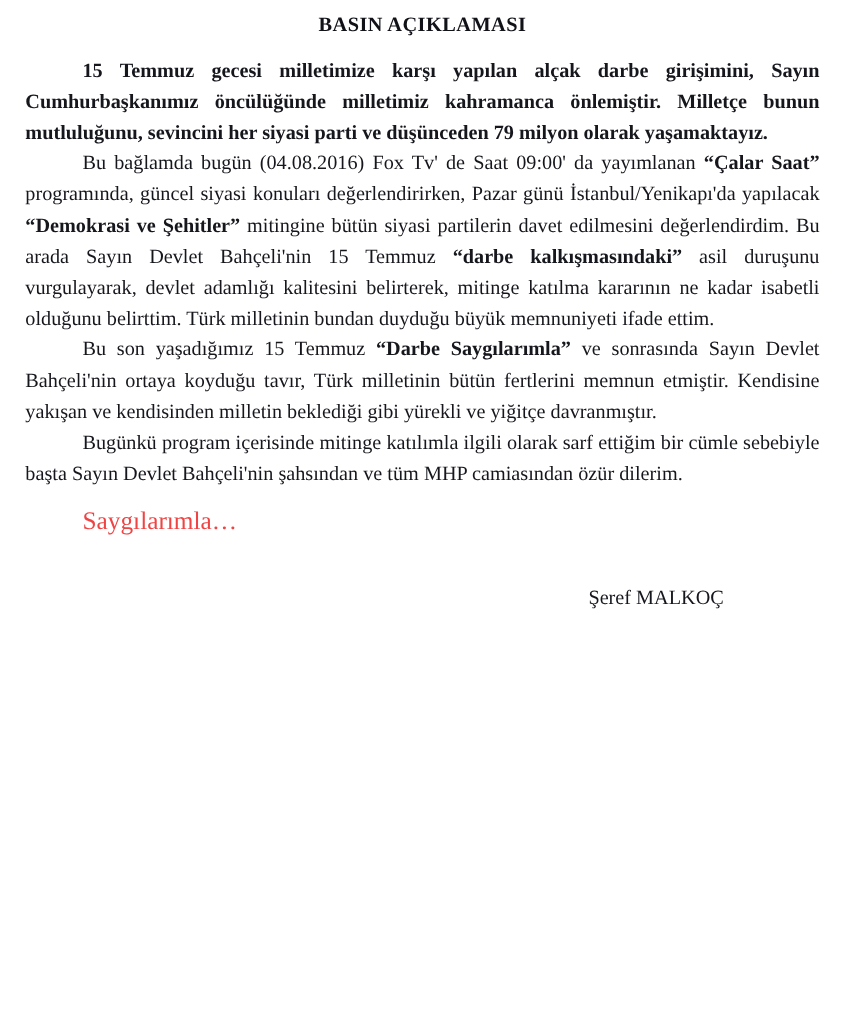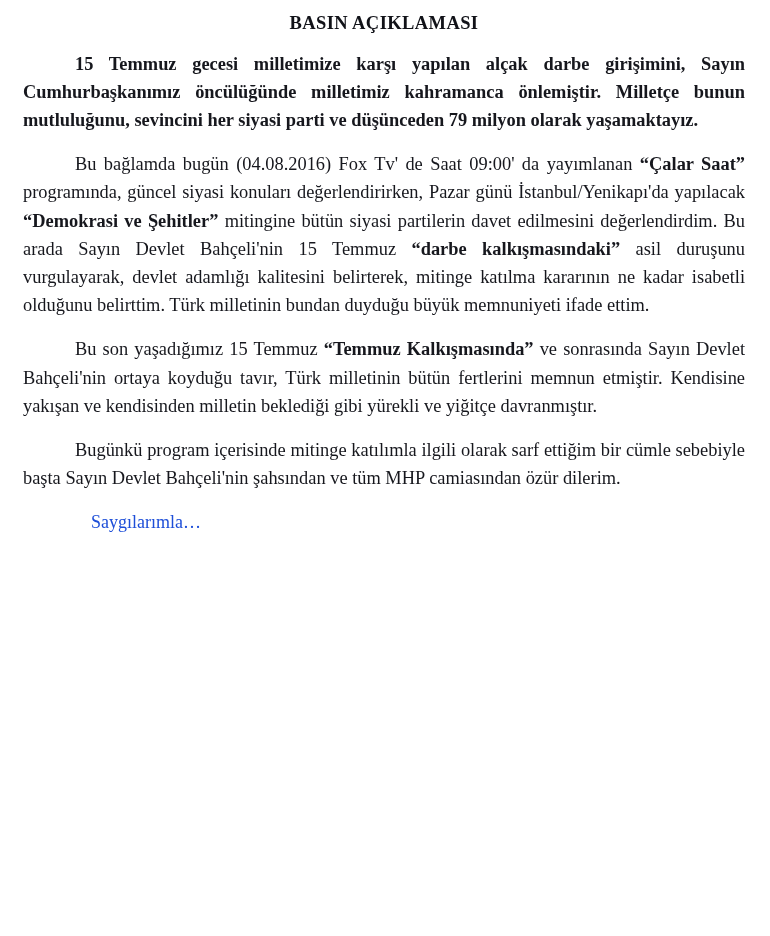--- a/index.html
+++ b/index.html
@@ -42,31 +42,31 @@
     margin: 0;
     padding: 0;
     color: #16171d;
     hyphens: none;
   }
   .para.first-para {
     margin-top: 17px;
     font-weight: bold;
   }
   .para + .para {
-    margin-top: 16px;
+    margin-top: 0;
   }
   .para b {
     font-weight: bold;
   }
   .closing {
-    font-size: 18px;
+    font-size: 23px;
     line-height: 28.2px;
     text-indent: 52px;
-    margin: 16px;
-    color: #1d4ed8;
+    margin: 0;
+    color: #ef4444;
   }
   .closing.salutation {
     margin-top: 16px;
   }
   .signature {
     font-size: 18.4px;
     line-height: 28.2px;
     margin: 0;
     padding-right: 87px;
     text-align: right;
@@ -77,20 +77,21 @@
 </head>
 <body>
 
 <div class="page">
 
   <h1 class="doc-title">BASIN AÇIKLAMASI</h1>
 
   <div id="paragraphs-container">
       <p class="para first-para">15 Temmuz gecesi milletimize karşı yapılan alçak darbe girişimini, Sayın Cumhurbaşkanımız öncülüğünde milletimiz kahramanca önlemiştir. Milletçe bunun mutluluğunu, sevincini her siyasi parti ve düşünceden 79 milyon olarak yaşamaktayız.</p>
       <p class="para">Bu bağlamda bugün (04.08.2016)  Fox Tv' de Saat 09:00' da yayımlanan <b>“Çalar Saat”</b> programında, güncel siyasi konuları değerlendirirken, Pazar günü İstanbul/Yenikapı'da yapılacak <b>“Demokrasi ve Şehitler”</b> mitingine bütün siyasi partilerin davet edilmesini değerlendirdim. Bu arada Sayın Devlet Bahçeli'nin 15 Temmuz <b>“darbe kalkışmasındaki”</b> asil duruşunu vurgulayarak, devlet adamlığı kalitesini belirterek, mitinge katılma kararının ne kadar isabetli olduğunu belirttim. Türk milletinin bundan duyduğu büyük memnuniyeti ifade ettim.</p>
-      <p class="para">Bu son yaşadığımız 15 Temmuz <b>“Temmuz Kalkışmasında”</b> ve sonrasında Sayın Devlet Bahçeli'nin ortaya koyduğu tavır, Türk milletinin bütün fertlerini memnun etmiştir. Kendisine yakışan ve kendisinden milletin beklediği gibi yürekli ve yiğitçe davranmıştır.</p>
+      <p class="para">Bu son yaşadığımız 15 Temmuz <b>“Darbe Saygılarımla”</b> ve sonrasında Sayın Devlet Bahçeli'nin ortaya koyduğu tavır, Türk milletinin bütün fertlerini memnun etmiştir. Kendisine yakışan ve kendisinden milletin beklediği gibi yürekli ve yiğitçe davranmıştır.</p>
       <p class="para">Bugünkü program içerisinde mitinge katılımla ilgili olarak sarf ettiğim bir cümle sebebiyle başta Sayın Devlet Bahçeli'nin şahsından ve tüm MHP camiasından özür dilerim.</p>
     </div>
 
   <p class="closing salutation">Saygılarımla…</p>
 
+  <p class="signature">Şeref MALKOÇ</p>
 
 </div>
 
 </body></html>

